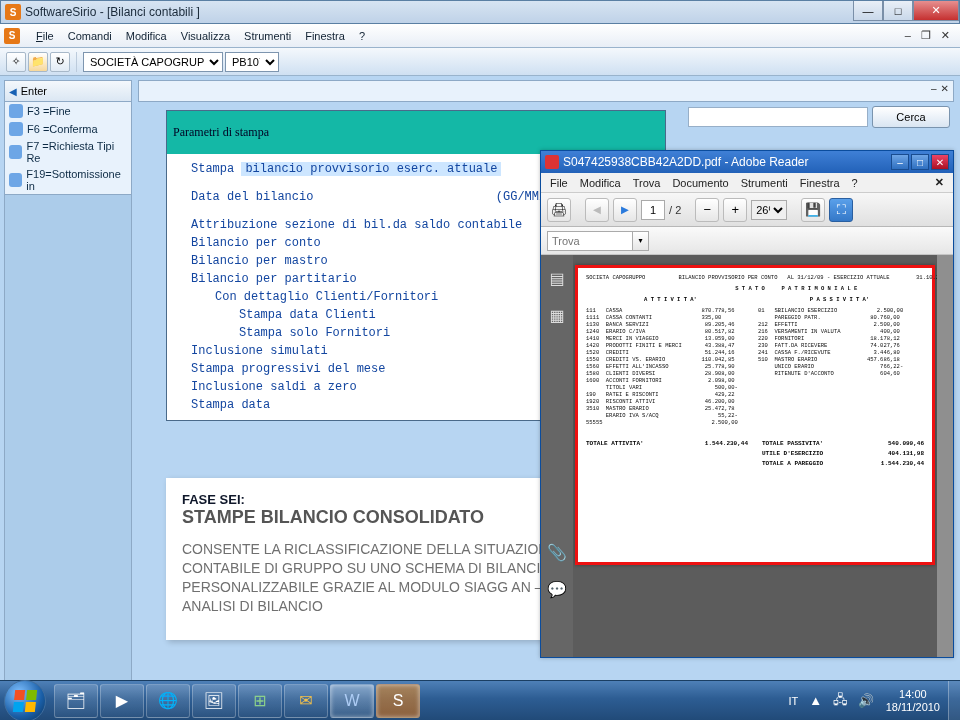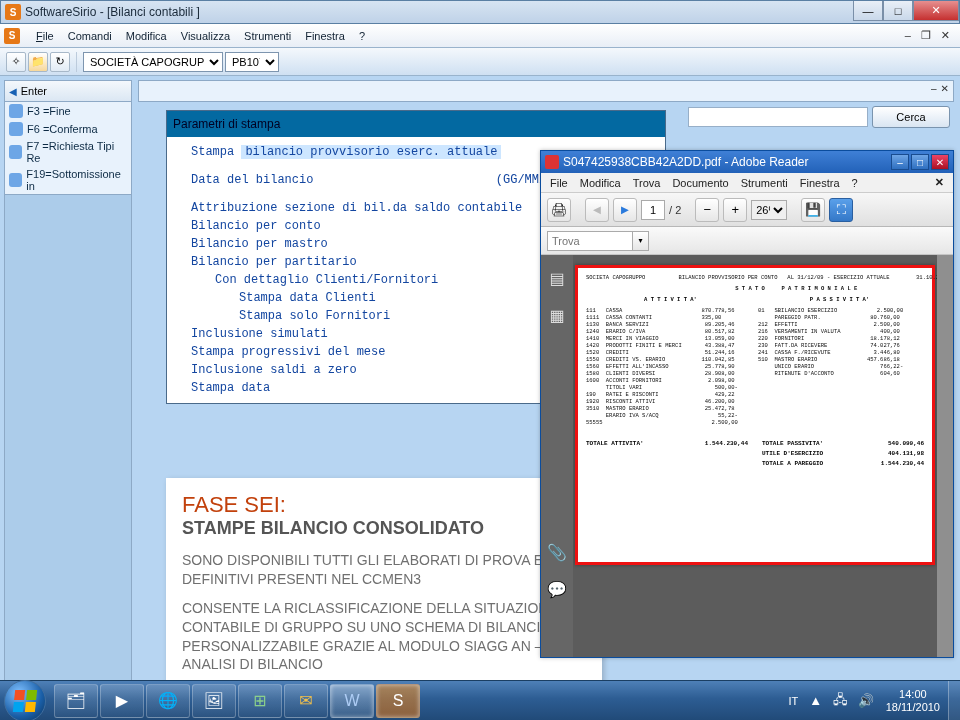--- a/index.html
+++ b/index.html
@@ -47,33 +47,33 @@
 
 .docwin{position:absolute;left:2px;right:2px;top:0;height:22px;background:#e8f2fc;border:1px solid #8da9c6}
 .docwin .docctl{position:absolute;right:4px;top:2px;display:flex;gap:4px;color:#333}
 .docwin .docctl span{font-size:10px}
 .search-bar{position:absolute;right:6px;top:26px;display:flex;gap:4px;align-items:center}
 .search-bar input{width:180px;height:20px;border:1px solid #97afc8;font-size:11px;padding:0 4px}
 .search-btn{width:78px;height:22px;border:1px solid #7a94ae;background:linear-gradient(#fff,#d9e5f2);border-radius:3px;font-size:11px}
 
 
 .form-panel{position:absolute;left:30px;top:30px;width:500px;background:#fff;border:1px solid #4a6a8a;padding:0}
-.form-panel .hdr{background:#0369a1;color:#002;font-family:Liberation Sans, sans-serif;font-size:12px;padding:6px 6px}
+.form-panel .hdr{background:#14b8a6;color:#002;font-family:Liberation Serif, serif;font-size:12px;padding:14px 6px}
 .form-panel .body{padding:6px 24px;font-family:"Courier New",monospace;font-size:12px;color:#1346a0}
 .form-panel .row{display:flex;align-items:center;height:18px}
 .form-panel .row .lbl{flex:1}
 .form-panel .row .sub{padding-left:24px}
 .form-panel .row .sub2{padding-left:48px}
 .form-panel .gg{color:#1346a0;font-family:"Courier New",monospace}
 .form-panel input.txt{width:66px;height:16px;border:1px solid #7a94b1;font-family:"Courier New",monospace;font-size:12px;text-align:left;padding:0 2px}
 .form-panel input.chk{width:14px;height:14px}
 
 
 .note-box{position:absolute;left:30px;top:398px;width:436px;background:#fff;padding:14px 16px;color:#666;font-family:"Segoe UI",sans-serif;box-shadow:2px 2px 6px rgba(0,0,0,.2)}
-.note-box .h1{font-size:22px;font-weight:400;color:#c2410c}
+.note-box .h1{font-size:13px;font-weight:700;color:#0f172a}
 .note-box .h2{font-size:18px;font-weight:700;color:#555;margin-bottom:12px}
 .note-box p{font-size:14px;margin:10px 0;line-height:1.35;color:#707070}
 
 
 .adobe{position:absolute;left:540px;top:150px;width:414px;height:508px;border:1px solid #0a4c9d;background:#fff;box-shadow:0 0 4px rgba(0,0,0,.25)}
 .adobe .atb{height:22px;background:linear-gradient(#3f80d6,#2261b8);display:flex;align-items:center;color:#fff;padding:0 4px;gap:4px}
 .adobe .atb .aicon{width:14px;height:14px;background:#d33;border-radius:2px;display:inline-block}
 .adobe .atb .atitle{font-size:12px;font-weight:500;flex:1;overflow:hidden;white-space:nowrap}
 .adobe .atb .actrl{display:flex;gap:2px}
 .adobe .atb .actrl span{width:18px;height:16px;background:linear-gradient(#6ea5e6,#2e6fc0);border:1px solid #184c90;display:flex;align-items:center;justify-content:center;font-size:10px;color:#fff}
@@ -261,21 +261,20 @@
           <div class="row">
               <span class="lbl">Stampa data</span>
               <input type="checkbox" class="chk" checked="" style="">
             </div>
         </div>
       </div>
 
       <div class="note-box">
         <div class="h1">FASE SEI:</div>
         <div class="h2">STAMPE BILANCIO CONSOLIDATO</div>
-        <p>SONO DISPONIBILI TUTTI GLI ELABORATI DI PROVA E DEFINITIVI PRESENTI NEL CCMEN3</p>
         <p>CONSENTE LA RICLASSIFICAZIONE DELLA SITUAZIONE CONTABILE DI GRUPPO SU UNO SCHEMA DI BILANCIO PERSONALIZZABILE GRAZIE AL MODULO SIAGG AN – ANALISI DI BILANCIO</p>
       </div>
     </div>
   </div>
 
   <div class="adobe">
     <div class="atb">
       <span class="aicon"></span>
       <span class="atitle">S047425938CBB42A2DD.pdf - Adobe Reader</span>
       <div class="actrl">

